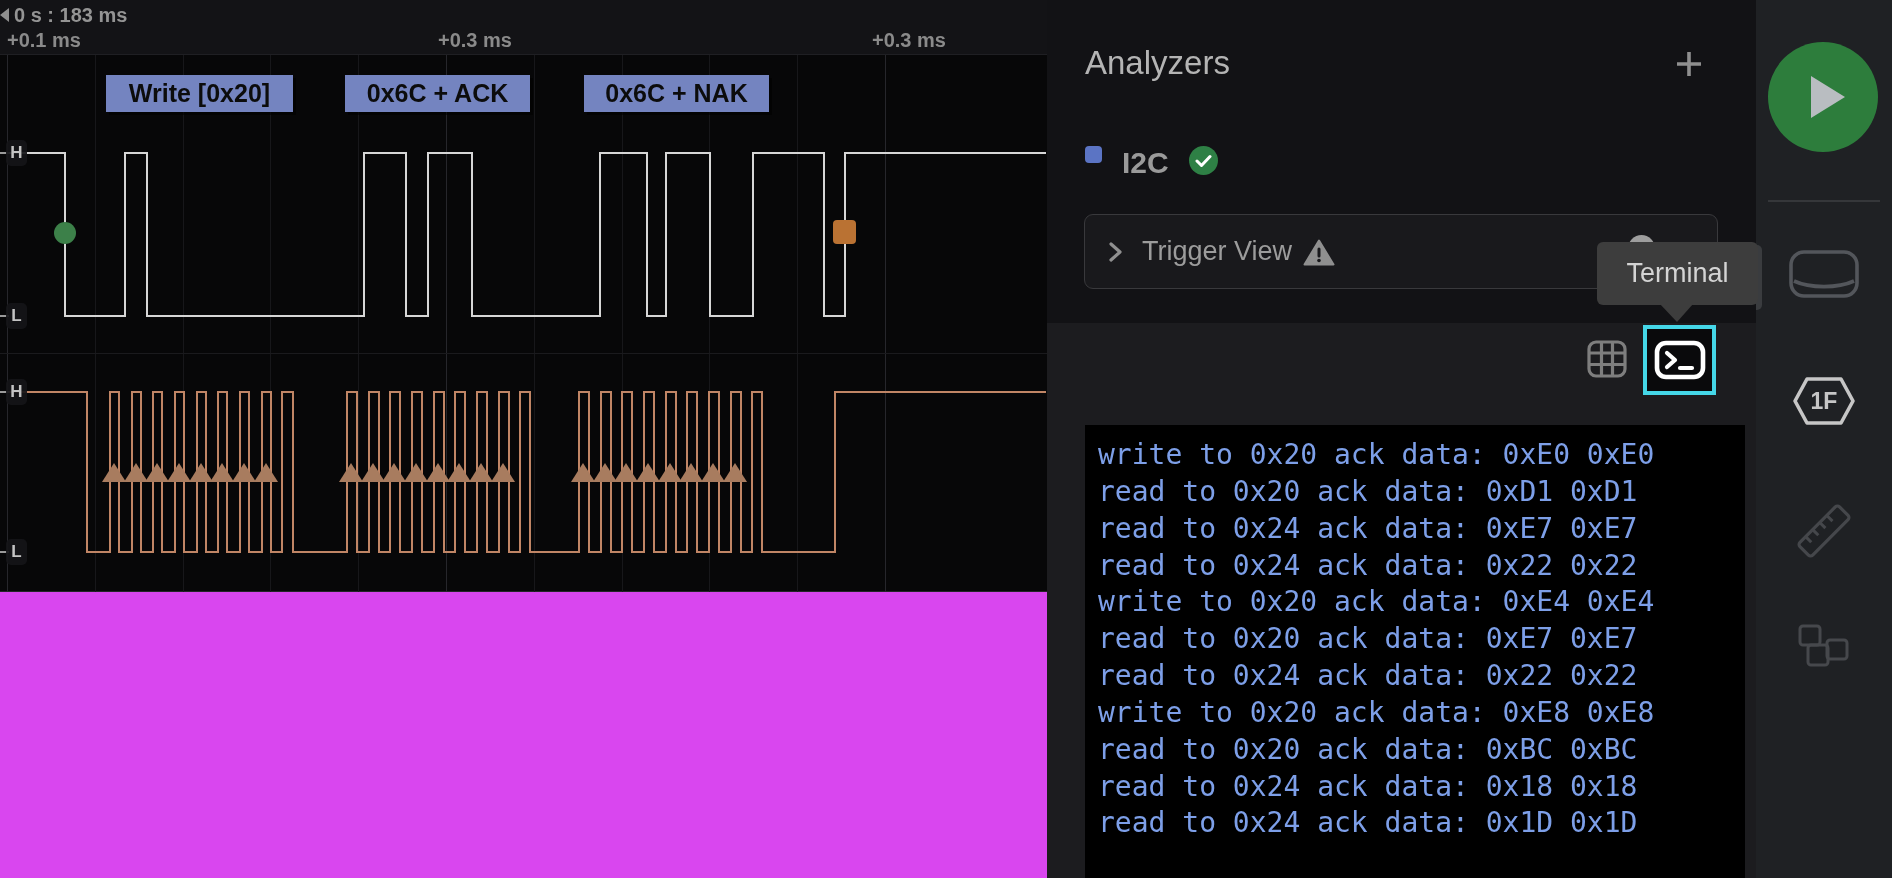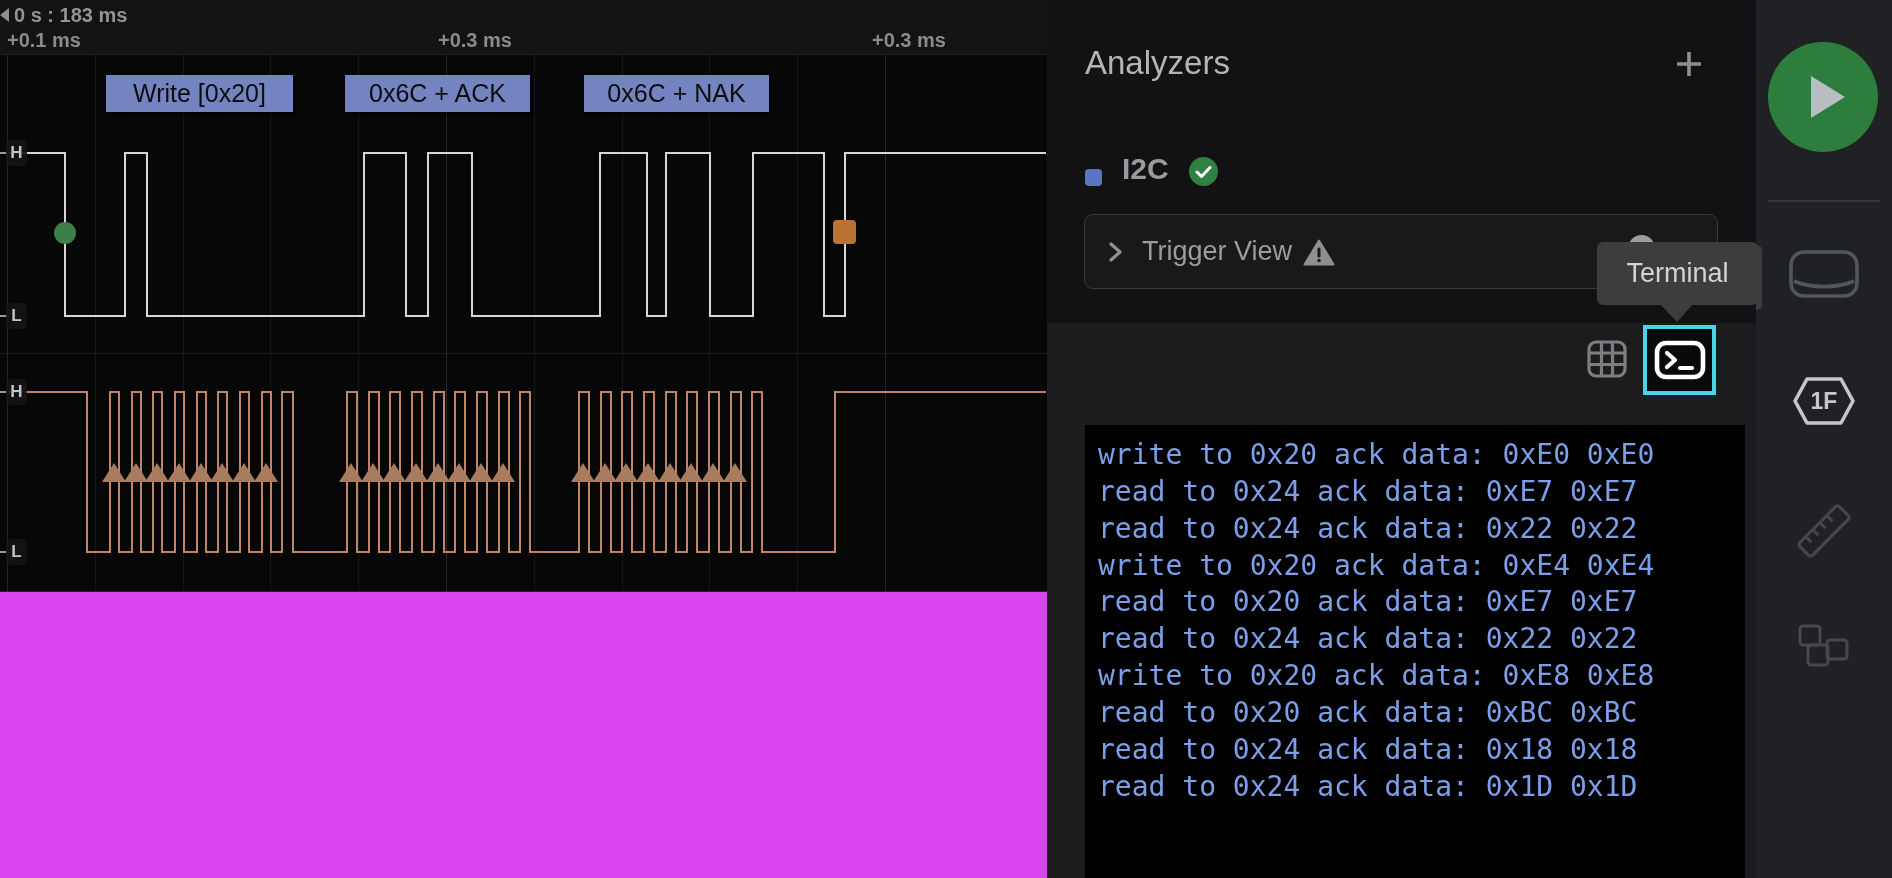--- a/index.html
+++ b/index.html
@@ -17,35 +17,35 @@
   #range-marker { left:0; top:4px; height:22px; display:flex; align-items:center; gap:5px; }
   #range-caret { width:0; height:0; border-top:7px solid transparent; border-bottom:7px solid transparent;
                  border-right:9px solid #8f8f8f; }
   #range-label { font-size:20px; font-weight:bold; color:#949494; }
   .tick-label { position:absolute; top:29px; font-size:20px; font-weight:bold; color:#8a8a8a; white-space:nowrap; }
   .gridline { position:absolute; top:55px; height:537px; width:1px; background:#17171a; }
   .gridline.major { background:#26262b; }
   .ch-separator { left:0; top:353px; width:1047px; height:1px; background:#1a1a1d; }
 
   .annotation { position:absolute; top:75px; height:37px; background:#7484c0;
-                color:#0c0c0c; font-size:25px; font-weight:400; display:flex;
+                color:#0c0c0c; font-size:25px; font-weight:700; display:flex;
                 align-items:center; justify-content:center; white-space:nowrap;
                 box-shadow:3px 3px 0 rgba(0,0,0,0.55); }
 
   .level-chip { position:absolute; left:6px; width:21px; height:26px; background:rgba(21,21,24,0.92);
                 border-radius:5px; color:#c4c4c4; font-size:17px; font-weight:bold;
                 display:flex; align-items:center; justify-content:center; }
   .level-tick { position:absolute; left:0; width:9px; height:2px; background:#9a9a9a; }
 
   
   #side-panel { left:1047px; top:0; width:709px; height:878px; background:#121215; }
   #panel-title { left:38px; top:44px; font-size:33px; font-weight:500; color:#b4b4b4; }
   #add-analyzer-btn { left:620px; top:42px; width:44px; height:44px; display:flex;
                       align-items:center; justify-content:center; cursor:pointer; }
-  #i2c-row { left:38px; top:146px; height:40px; display:flex; align-items:flex-end; }
+  #i2c-row { left:38px; top:146px; height:40px; display:flex; align-items:flex-start; }
   #i2c-swatch { width:17px; height:17px; border-radius:4px; background:#5b74c4; }
   #i2c-label { margin-left:20px; font-size:30px; font-weight:bold; color:#9a9a9a; }
   #i2c-check { margin-left:20px; }
   .check-badge { border-radius:50%; background:#2e8045; display:flex; align-items:center; justify-content:center; }
 
   #trigger-card { left:37px; top:214px; width:634px; height:75px; background:#19191c;
                   border:1px solid #39393c; border-radius:9px; display:flex; align-items:center; }
   #trigger-chevron { margin-left:22px; }
   #trigger-label { margin-left:19px; font-size:27px; font-weight:500; color:#9c9c9c; }
   #trigger-warning { margin-left:11px; margin-top:2px; }
@@ -215,20 +215,21 @@
         <svg width="52" height="40" viewBox="0 0 52 40">
           <rect x="3" y="3" width="46" height="34" rx="9" stroke="#ffffff" stroke-width="4.6" fill="none"></rect>
           <path d="M13 13 L21 20 L13 27" stroke="#ffffff" stroke-width="4.2" fill="none" stroke-linecap="round" stroke-linejoin="round"></path>
           <path d="M26 28 H38" stroke="#ffffff" stroke-width="4.2" stroke-linecap="round"></path>
         </svg>
       </div>
 
       <div id="terminal-box" class="abs">
         <div id="terminal-lines">
             <div class="term-line">write to 0x20 ack data: 0xE0 0xE0</div>
+            <div class="term-line">read to 0x20 ack data: 0xD1 0xD1</div>
             <div class="term-line">read to 0x24 ack data: 0xE7 0xE7</div>
             <div class="term-line">read to 0x24 ack data: 0x22 0x22</div>
             <div class="term-line">write to 0x20 ack data: 0xE4 0xE4</div>
             <div class="term-line">read to 0x20 ack data: 0xE7 0xE7</div>
             <div class="term-line">read to 0x24 ack data: 0x22 0x22</div>
             <div class="term-line">write to 0x20 ack data: 0xE8 0xE8</div>
             <div class="term-line">read to 0x20 ack data: 0xBC 0xBC</div>
             <div class="term-line">read to 0x24 ack data: 0x18 0x18</div>
             <div class="term-line">read to 0x24 ack data: 0x1D 0x1D</div>
           </div>

